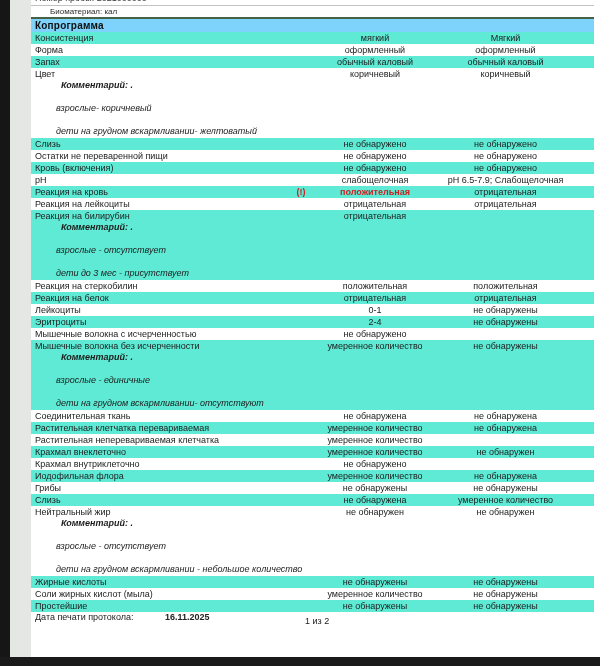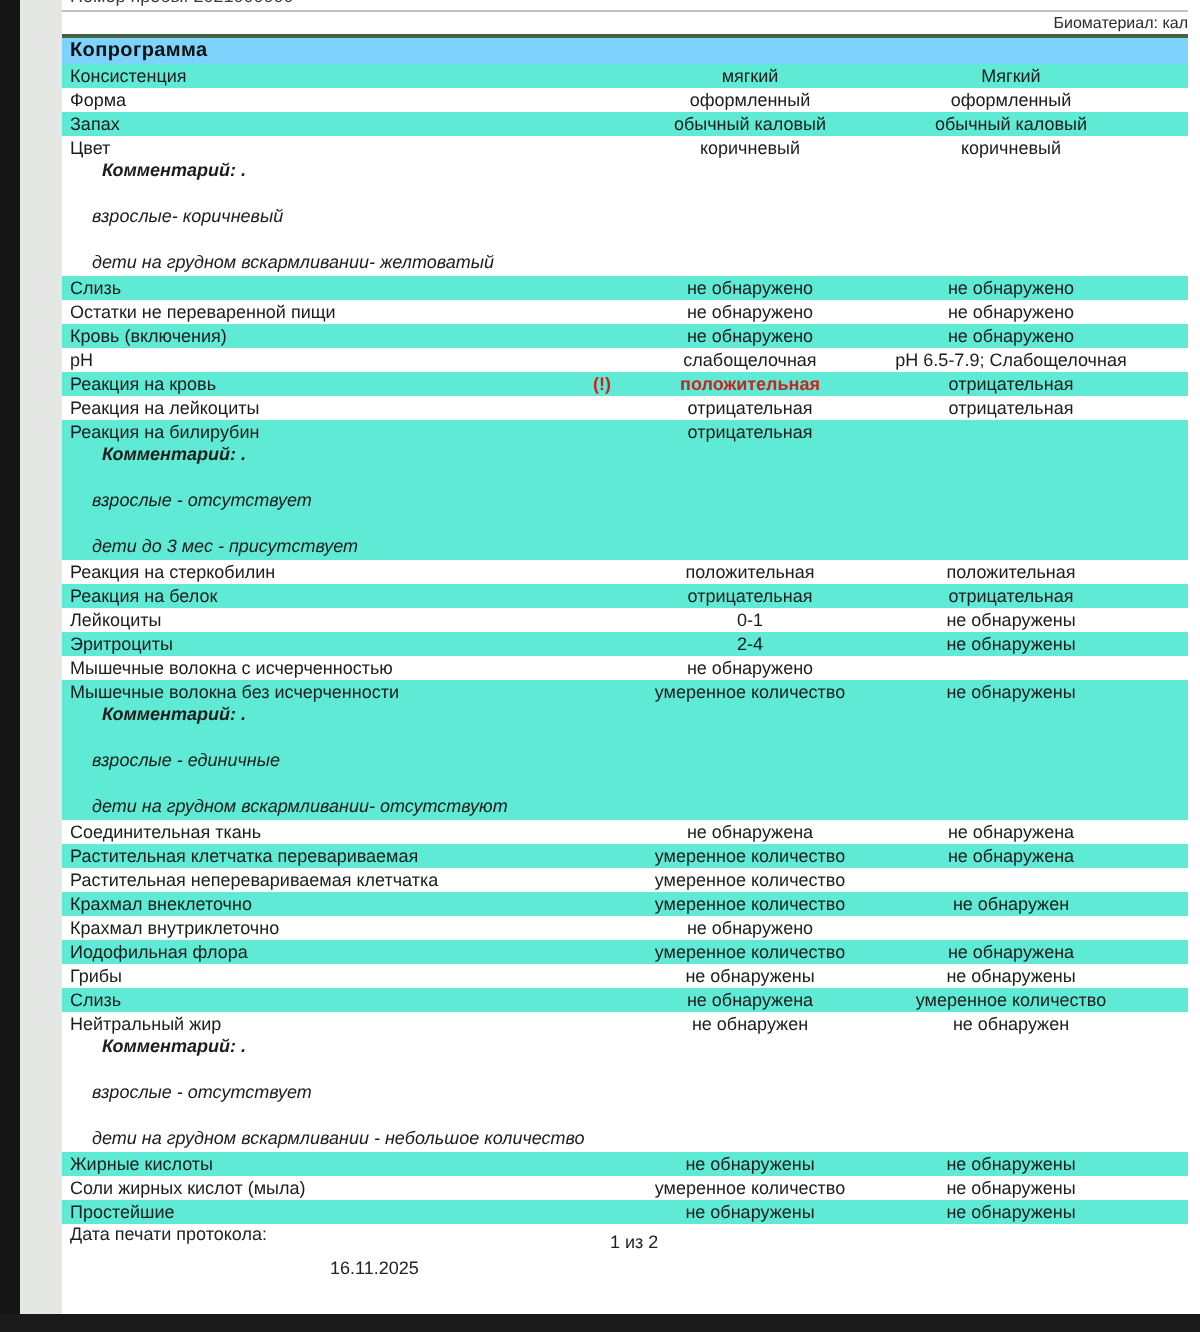--- a/index.html
+++ b/index.html
@@ -17,52 +17,52 @@
   .content{margin-right:6px;}
 
   .clipped-line{
     height:5px;overflow:hidden;border-bottom:1px solid #c2c2c2;
     font-size:9px;color:#3a3a3a;padding-left:4px;
   }
   .clipped-line span{display:block;margin-top:-7px;line-height:10px;}
 
   .biomaterial{
     height:11px;font-size:8px;color:#2a2a2a;padding-left:19px;
-    display:flex;align-items:center;justify-content:flex-end;
+    display:flex;align-items:center;
   }
 
   .section-header{
     height:13px;background:#7dd3fc;border-top:2px solid #466146;
     font-size:10px;font-weight:bold;color:#0f0f0f;
     padding-left:4px;display:flex;align-items:center;letter-spacing:.2px;
   }
 
   .row{
     height:12px;display:flex;align-items:center;font-size:9px;line-height:12px;
   }
   .row.shaded, .comment-block.shaded{background:#5eead4;}
   .cell-name{flex:0 0 248px;padding-left:4px;white-space:nowrap;overflow:hidden;}
   .cell-flag{flex:0 0 36px;text-align:center;color:#cc2222;font-weight:bold;font-size:9px;}
   .cell-result{flex:0 0 112px;text-align:center;white-space:nowrap;}
   .cell-result.alert{color:#cc2222;font-weight:bold;}
   .cell-ref{flex:0 0 149px;text-align:center;white-space:nowrap;}
 
-  .comment-block{padding-left:15px;}
+  .comment-block{padding-left:25px;}
   .comment-label{
     height:11.6px;line-height:11.6px;font-size:9px;font-weight:bold;font-style:italic;
     padding-left:5px;white-space:nowrap;
   }
   .comment-line{
     height:11.6px;line-height:11.6px;font-size:9px;font-style:italic;white-space:nowrap;
   }
   .comment-spacer{height:11.6px;}
 
   .footer{position:relative;height:12px;font-size:9px;color:#222;}
   .footer .f-label{position:absolute;left:4px;top:0;}
-  .footer .f-date{position:absolute;left:134px;top:17px;}
+  .footer .f-date{position:absolute;left:134px;top:0;font-weight:bold;}
   .footer .f-page{position:absolute;left:274px;top:4px;}
 </style>
 </head>
 <body>
 
 <div class="left-black"></div>
 <div class="left-gutter"></div>
 
 <div class="page">
   <div class="content">

